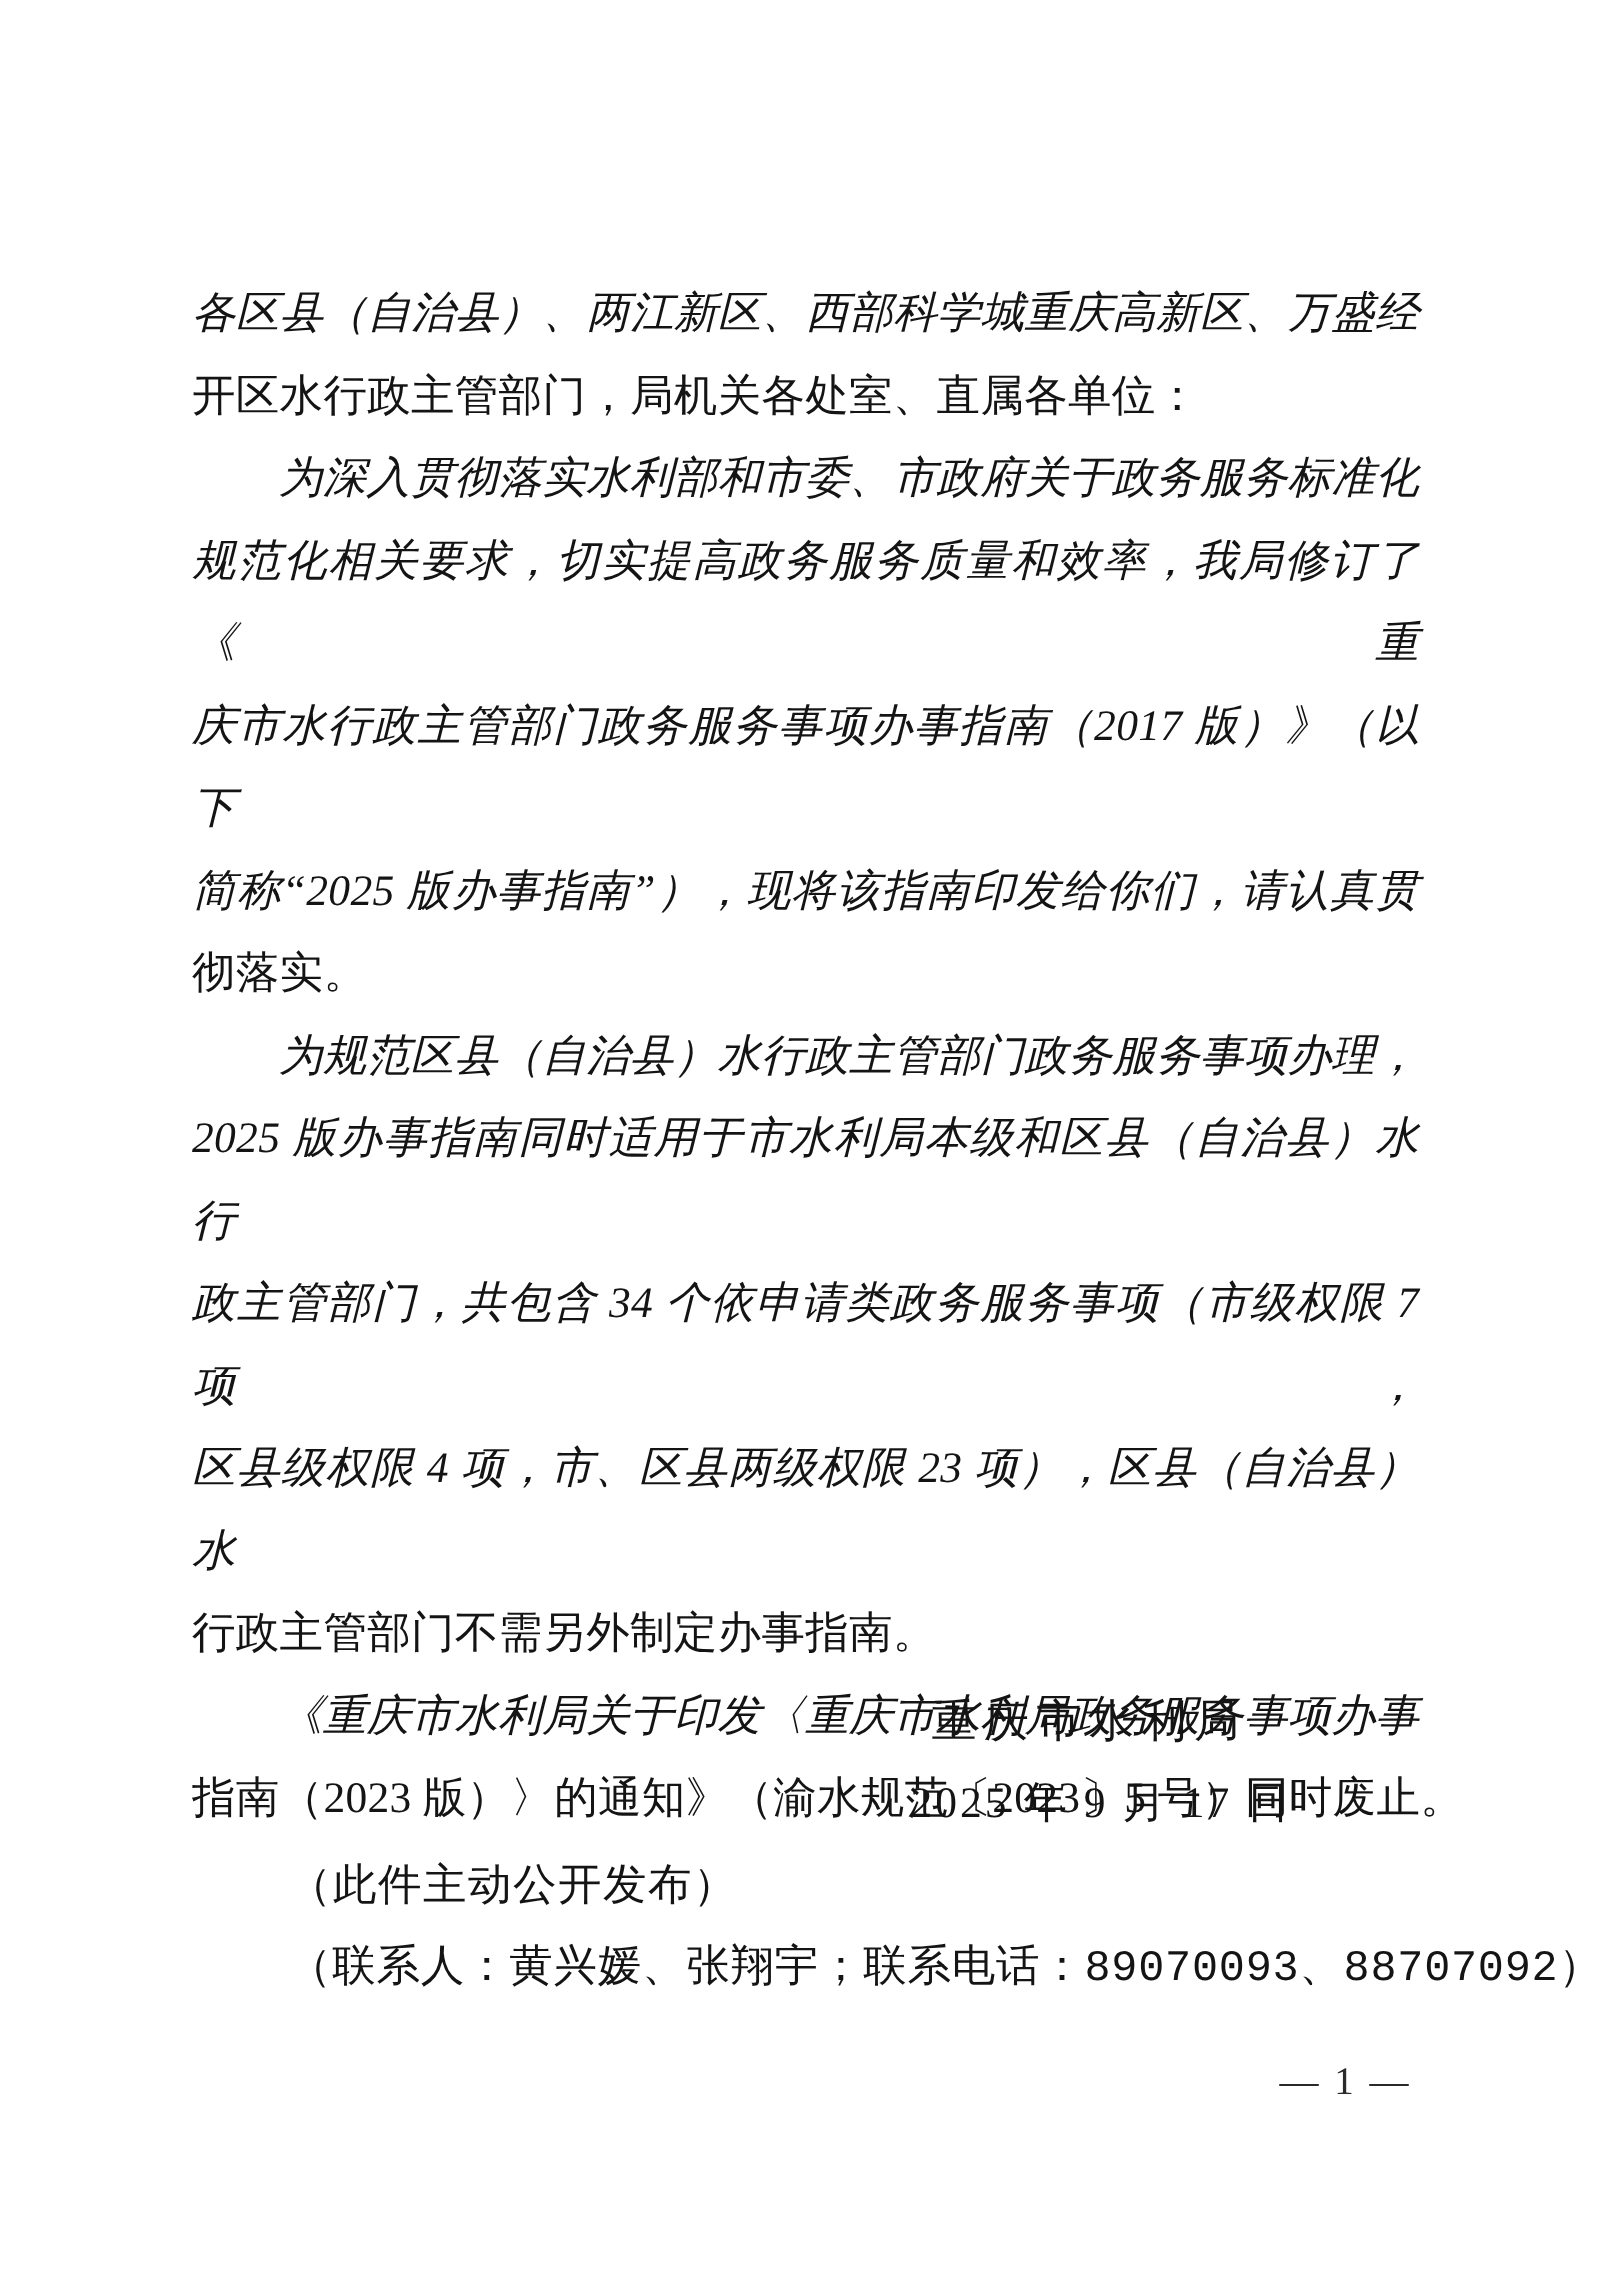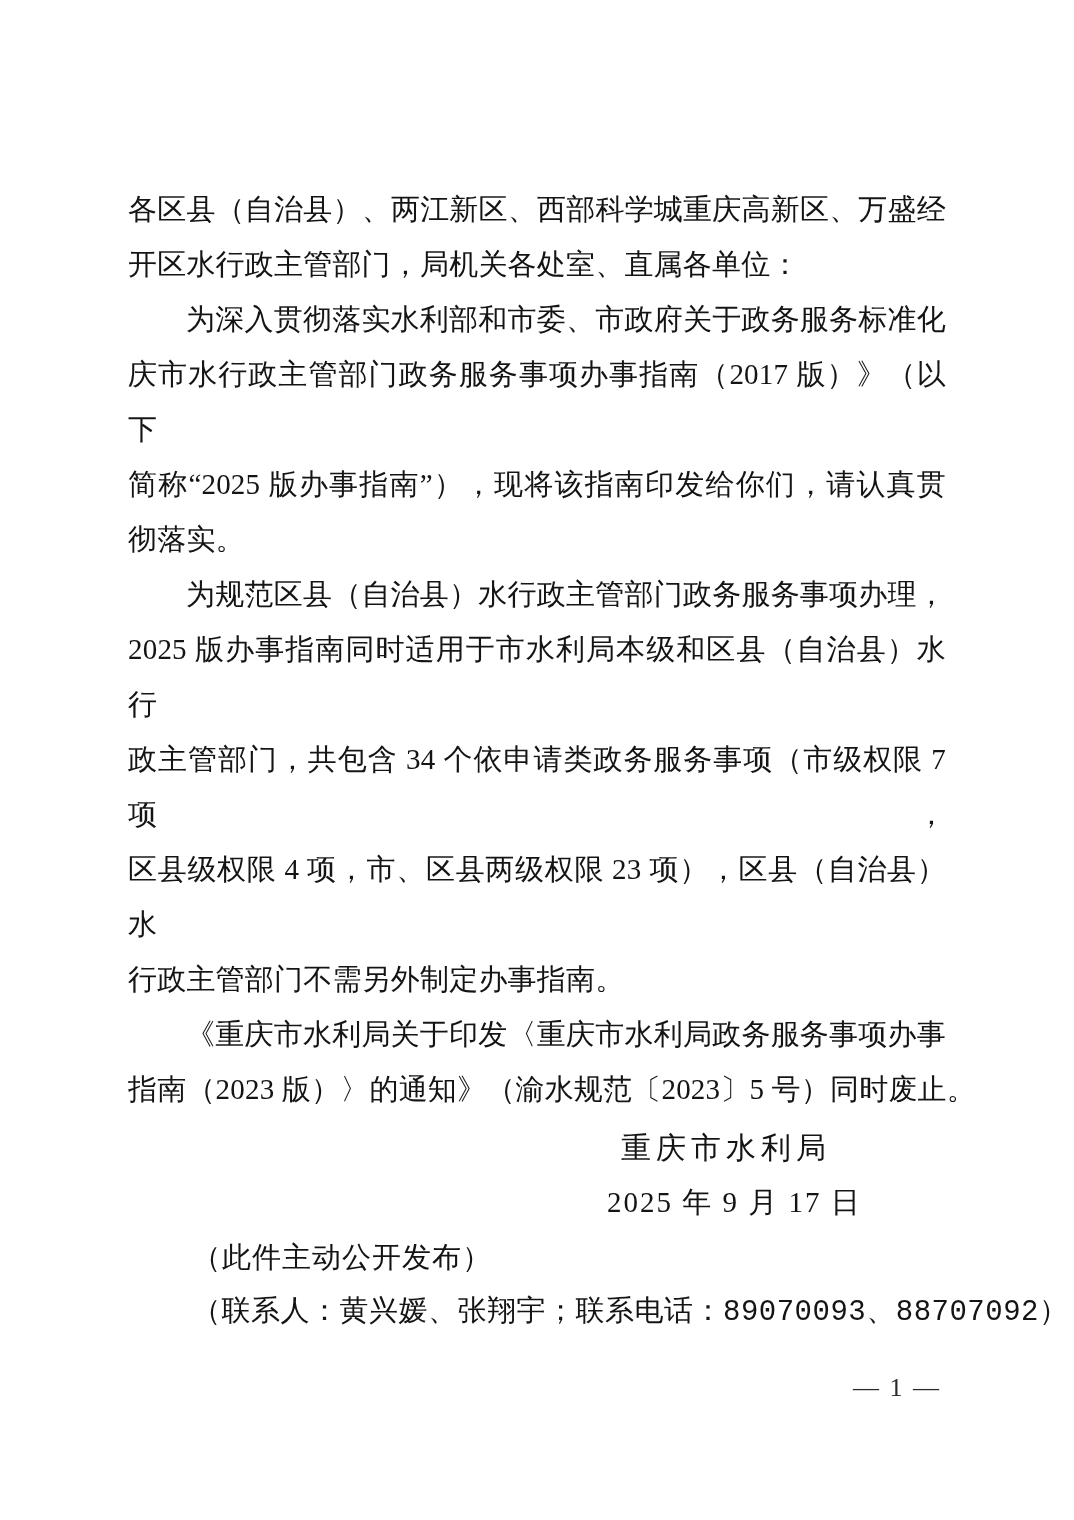--- a/index.html
+++ b/index.html
@@ -24,20 +24,21 @@
   }
   .line {
     width: 818px;
     white-space: nowrap;
     text-align: justify;
   }
   .line.fill {
     white-space: normal;
     text-align: justify;
     text-align-last: justify;
+    font-style: italic;
   }
   .line.indent { text-indent: 58px; }
   .sig-org {
     position: absolute;
     left: 621px;
     top: 1120px;
     font-size: 30px;
     line-height: 55px;
     letter-spacing: 5px;
   }
@@ -79,20 +80,21 @@
 </head>
 <body>
 
 <div class="page">
 
   <div class="doc-body">
 
   <div class="line fill">各区县（自治县）、两江新区、西部科学城重庆高新区、万盛经</div>
       <div class="line">开区水行政主管部门，局机关各处室、直属各单位：</div>
       <div class="line fill indent">为深入贯彻落实水利部和市委、市政府关于政务服务标准化</div>
+      <div class="line fill">规范化相关要求，切实提高政务服务质量和效率，我局修订了《重</div>
       <div class="line fill">庆市水行政主管部门政务服务事项办事指南（2017 版）》（以下</div>
       <div class="line fill">简称“2025 版办事指南”），现将该指南印发给你们，请认真贯</div>
       <div class="line">彻落实。</div>
       <div class="line fill indent">为规范区县（自治县）水行政主管部门政务服务事项办理，</div>
       <div class="line fill">2025 版办事指南同时适用于市水利局本级和区县（自治县）水行</div>
       <div class="line fill">政主管部门，共包含 34 个依申请类政务服务事项（市级权限 7 项，</div>
       <div class="line fill">区县级权限 4 项，市、区县两级权限 23 项），区县（自治县）水</div>
       <div class="line">行政主管部门不需另外制定办事指南。</div>
       <div class="line fill indent">《重庆市水利局关于印发〈重庆市水利局政务服务事项办事</div>
       <div class="line">指南（2023 版）〉的通知》（渝水规范〔2023〕5 号）同时废止。</div>

